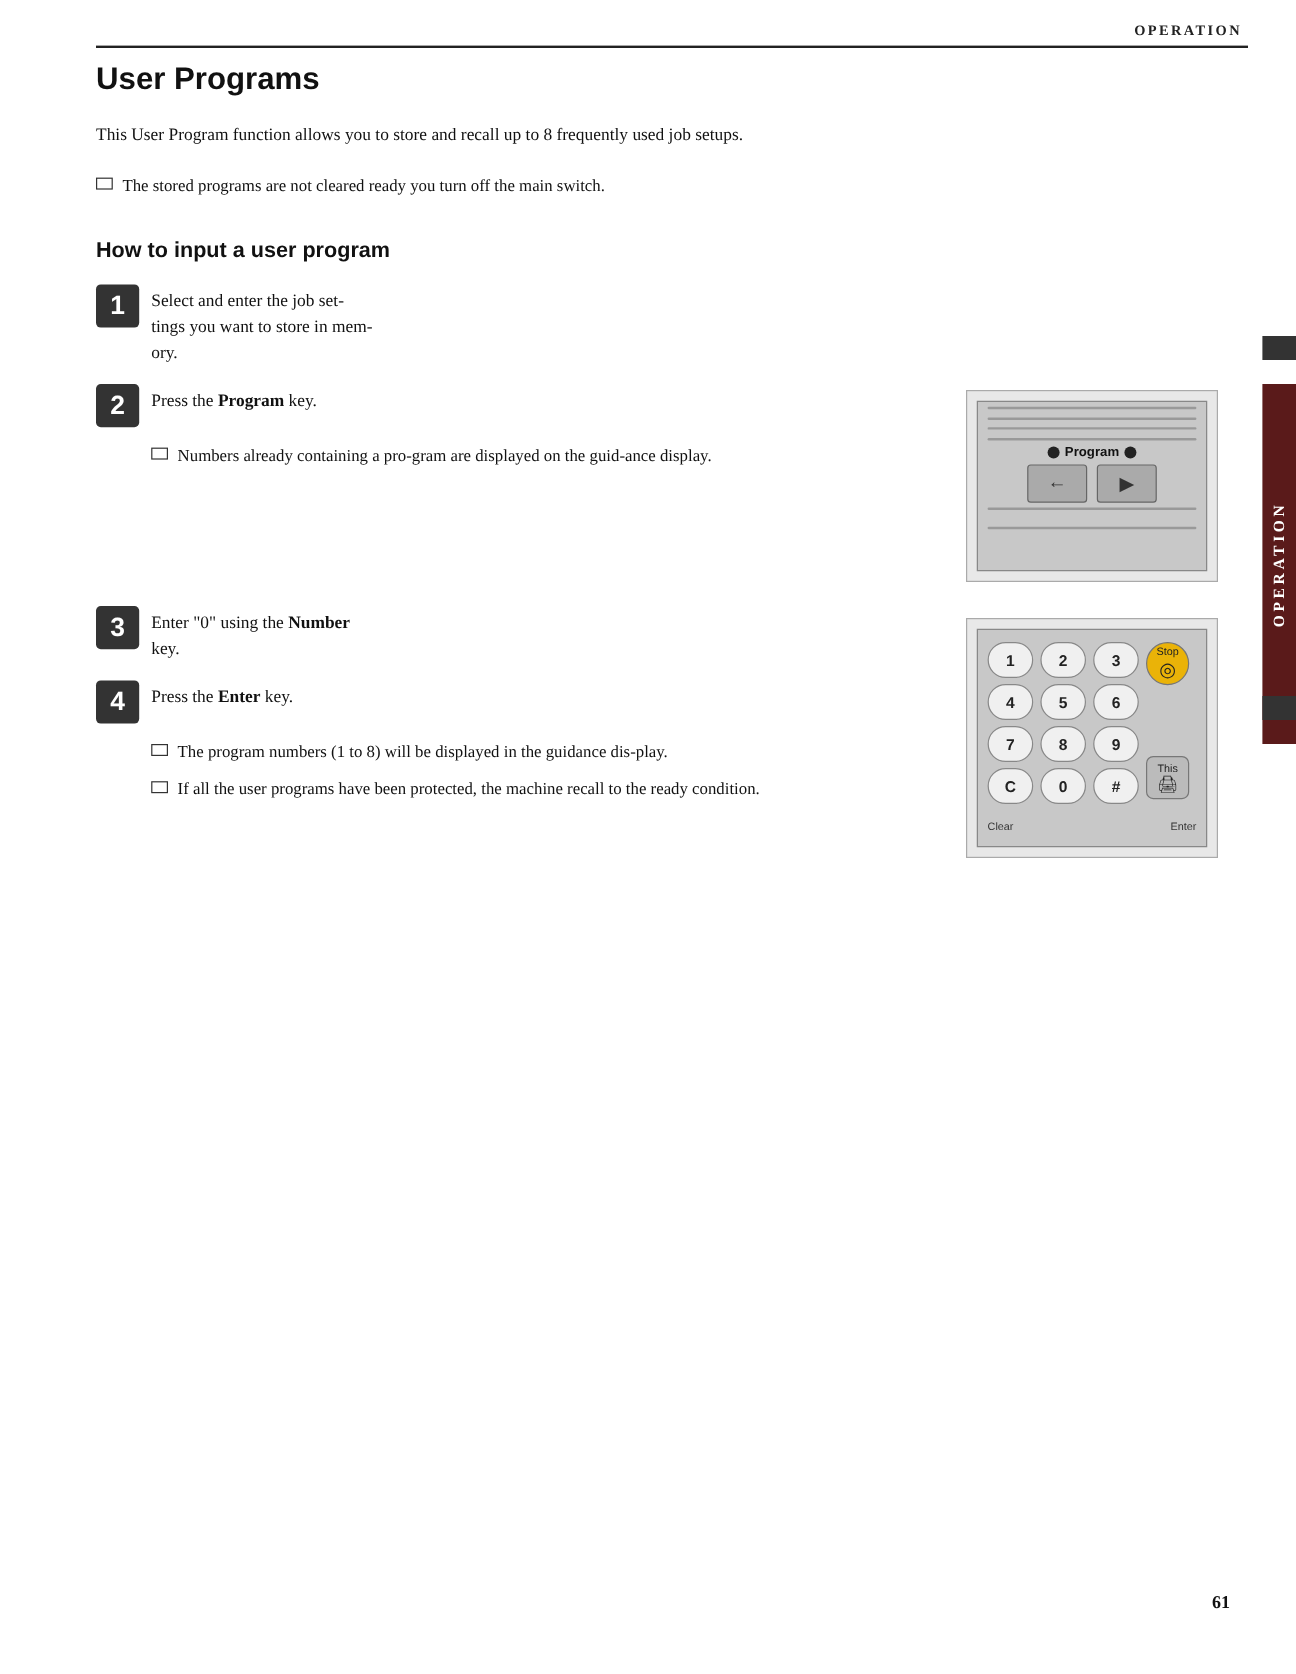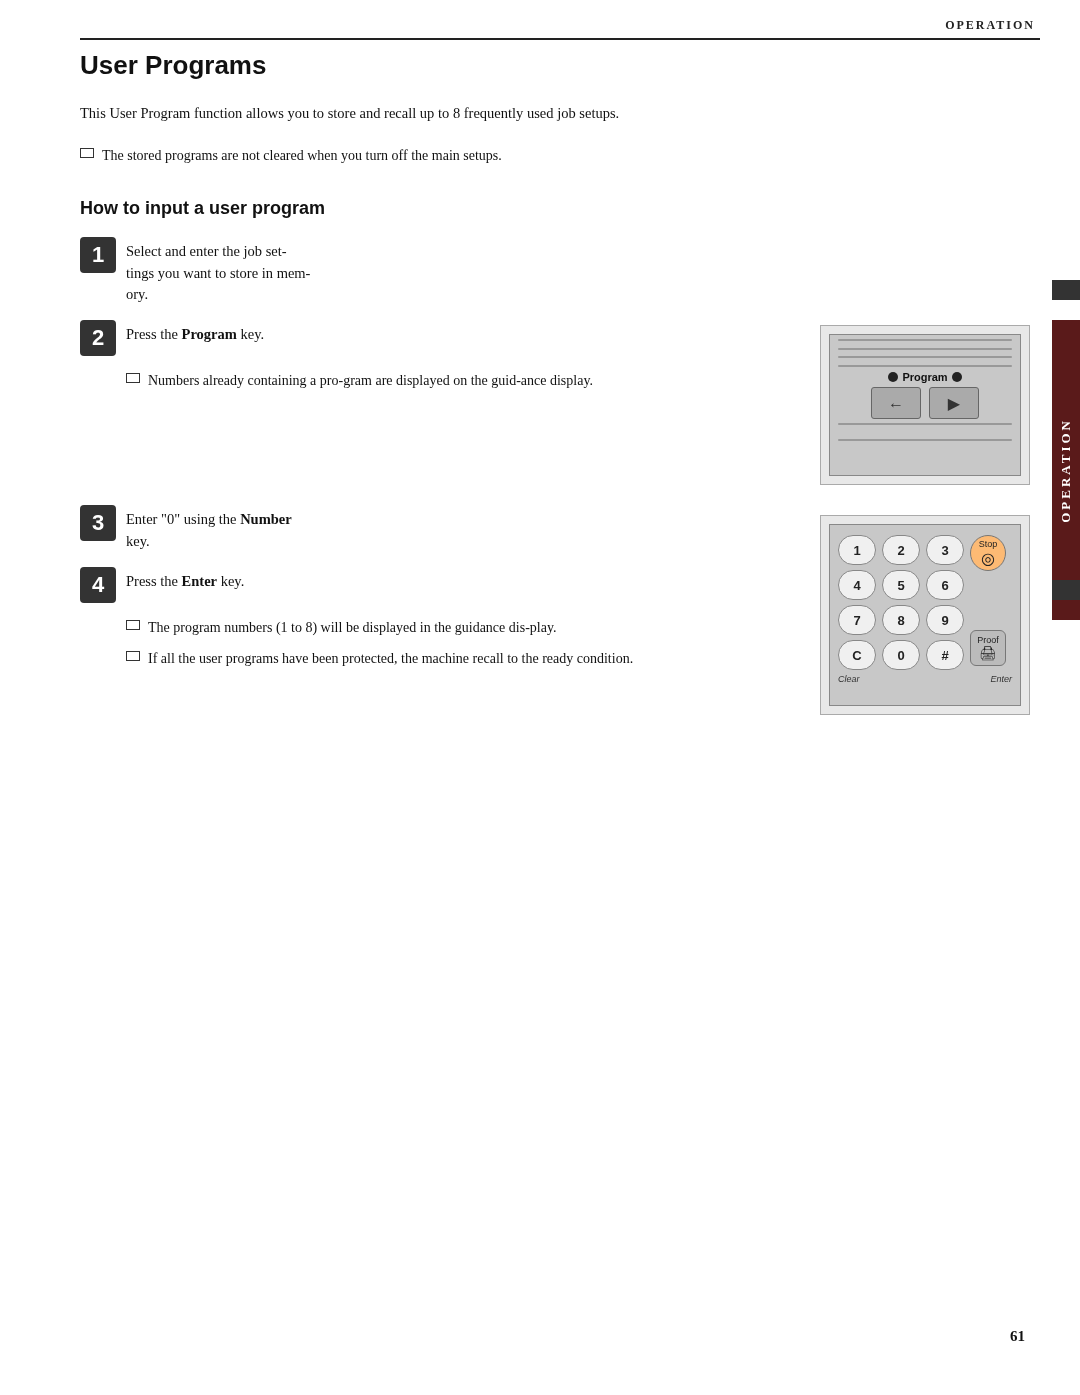--- a/index.html
+++ b/index.html
@@ -56,21 +56,21 @@
       right: 40px;
       height: 1.5px;
       background: #222;
     }
 
     
     .content {
       position: absolute;
       top: 50px;
       left: 80px;
-      right: 40px;
+      right: 55px;
     }
 
     
     .page-title {
       font-size: 26px;
       font-weight: bold;
       font-family: Arial, sans-serif;
       margin-bottom: 22px;
       color: #111;
     }
@@ -284,22 +284,21 @@
     }
 
     
     .panel-bottom-labels {
       display: flex;
       justify-content: space-between;
       padding: 0 8px;
       font-size: 9px;
       color: #333;
       font-family: Arial, sans-serif;
-      margin-top: 4px;
-      font-style: italic;
+      margin-top: 14px;
     }
 
     
     .page-number {
       position: absolute;
       bottom: 50px;
       right: 55px;
       font-size: 15px;
       font-weight: bold;
       color: #111;
@@ -366,21 +365,21 @@
 <div class="side-tab-stripe2"></div>
 
 <div class="content">
 
   <div class="page-title">User Programs</div>
 
   <div class="intro-text">This User Program function allows you to store and recall up to 8 frequently used job setups.</div>
 
   <div class="note-item">
     <span class="note-bullet"></span>
-    <span>The stored programs are not cleared when you turn off the main setups.</span>
+    <span>The stored programs are not cleared ready you turn off the main switch.</span>
   </div>
 
   <div class="section-heading">How to input a user program</div>
 
   <div class="step-row">
     <div class="step-badge">1</div>
     <div class="step-text">
       Select and enter the job set-<br>tings you want to store in mem-<br>ory.
     </div>
   </div>
@@ -487,27 +486,27 @@
               </div>
 
               <div class="key-row">
                 <div class="key-btn">C</div>
                 <div class="key-btn">0</div>
                 <div class="key-btn">#</div>
               </div>
             </div>
 
             <div style="display:flex; flex-direction:column; gap:5px; justify-content:space-between; padding:0 0 4px 0;">
-              <div class="key-btn-special" style="background:#fdba74; border-radius:50%; width:36px; height:36px;">
+              <div class="key-btn-special" style="background:#eab308; border-radius:50%; width:36px; height:36px;">
                 <span style="font-size:9px; color:#222; font-family:Arial,sans-serif;">Stop</span>
                 <span style="font-size:16px;">◎</span>
               </div>
               <div style="height:36px;"></div>
               <div class="key-btn-special" style="background:#bbb; border-radius:6px; width:36px; height:36px;">
-                <span style="font-size:9px; color:#222; font-family:Arial,sans-serif;">Proof</span>
+                <span style="font-size:9px; color:#222; font-family:Arial,sans-serif;">This</span>
                 <span style="font-size:14px;">🖨</span>
               </div>
             </div>
           </div>
 
           <div class="panel-bottom-labels">
             <span>Clear</span>
             <span>Enter</span>
           </div>
         </div>

